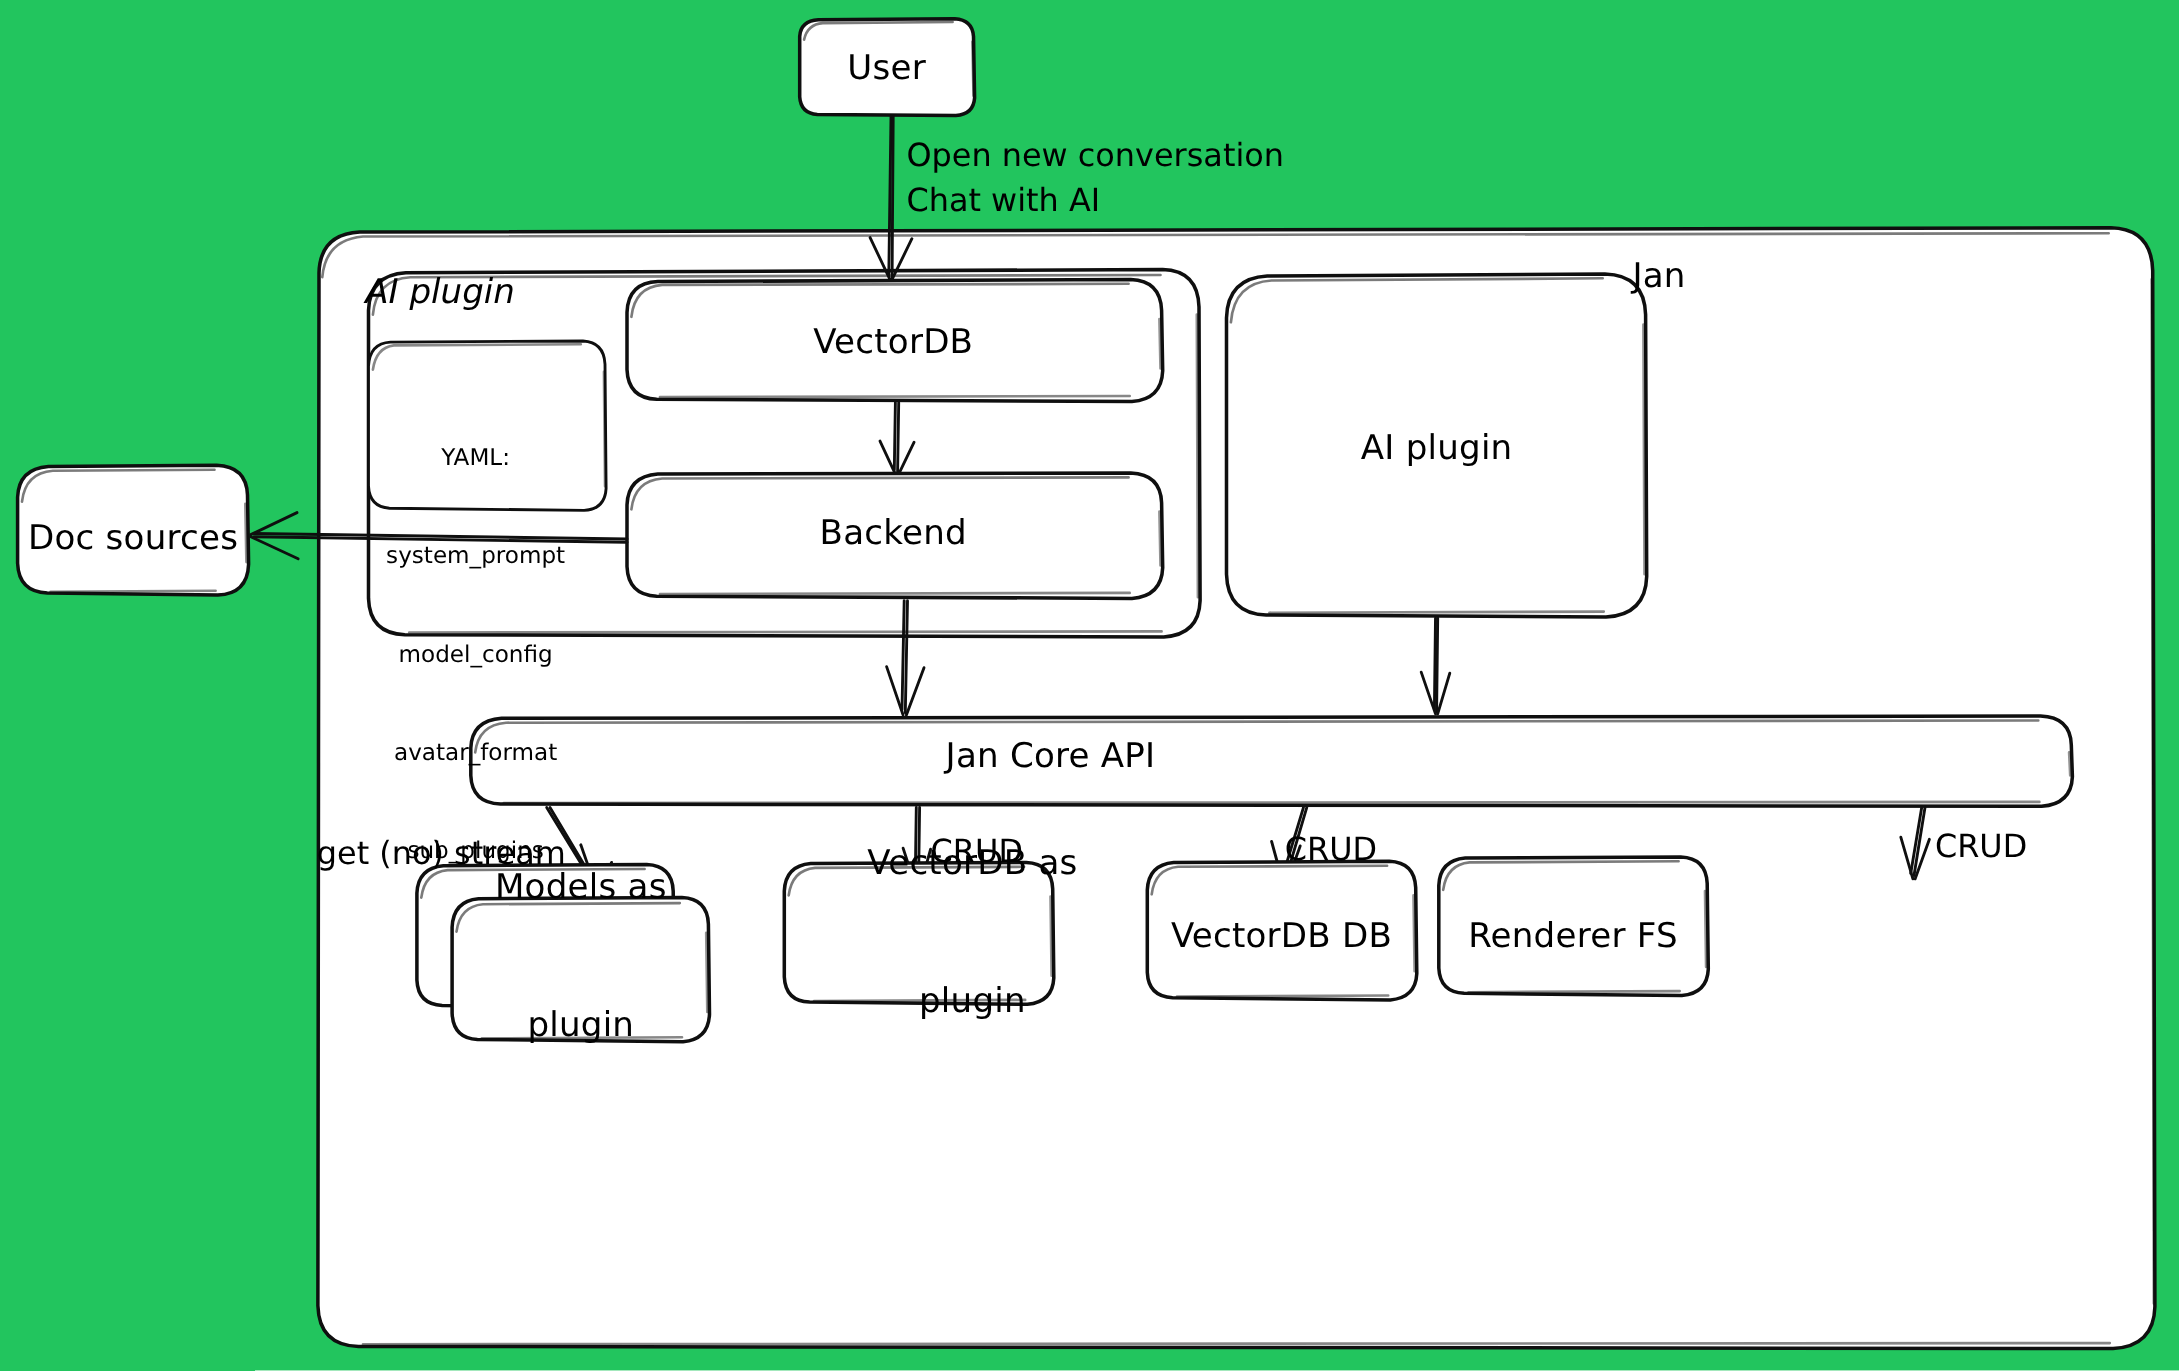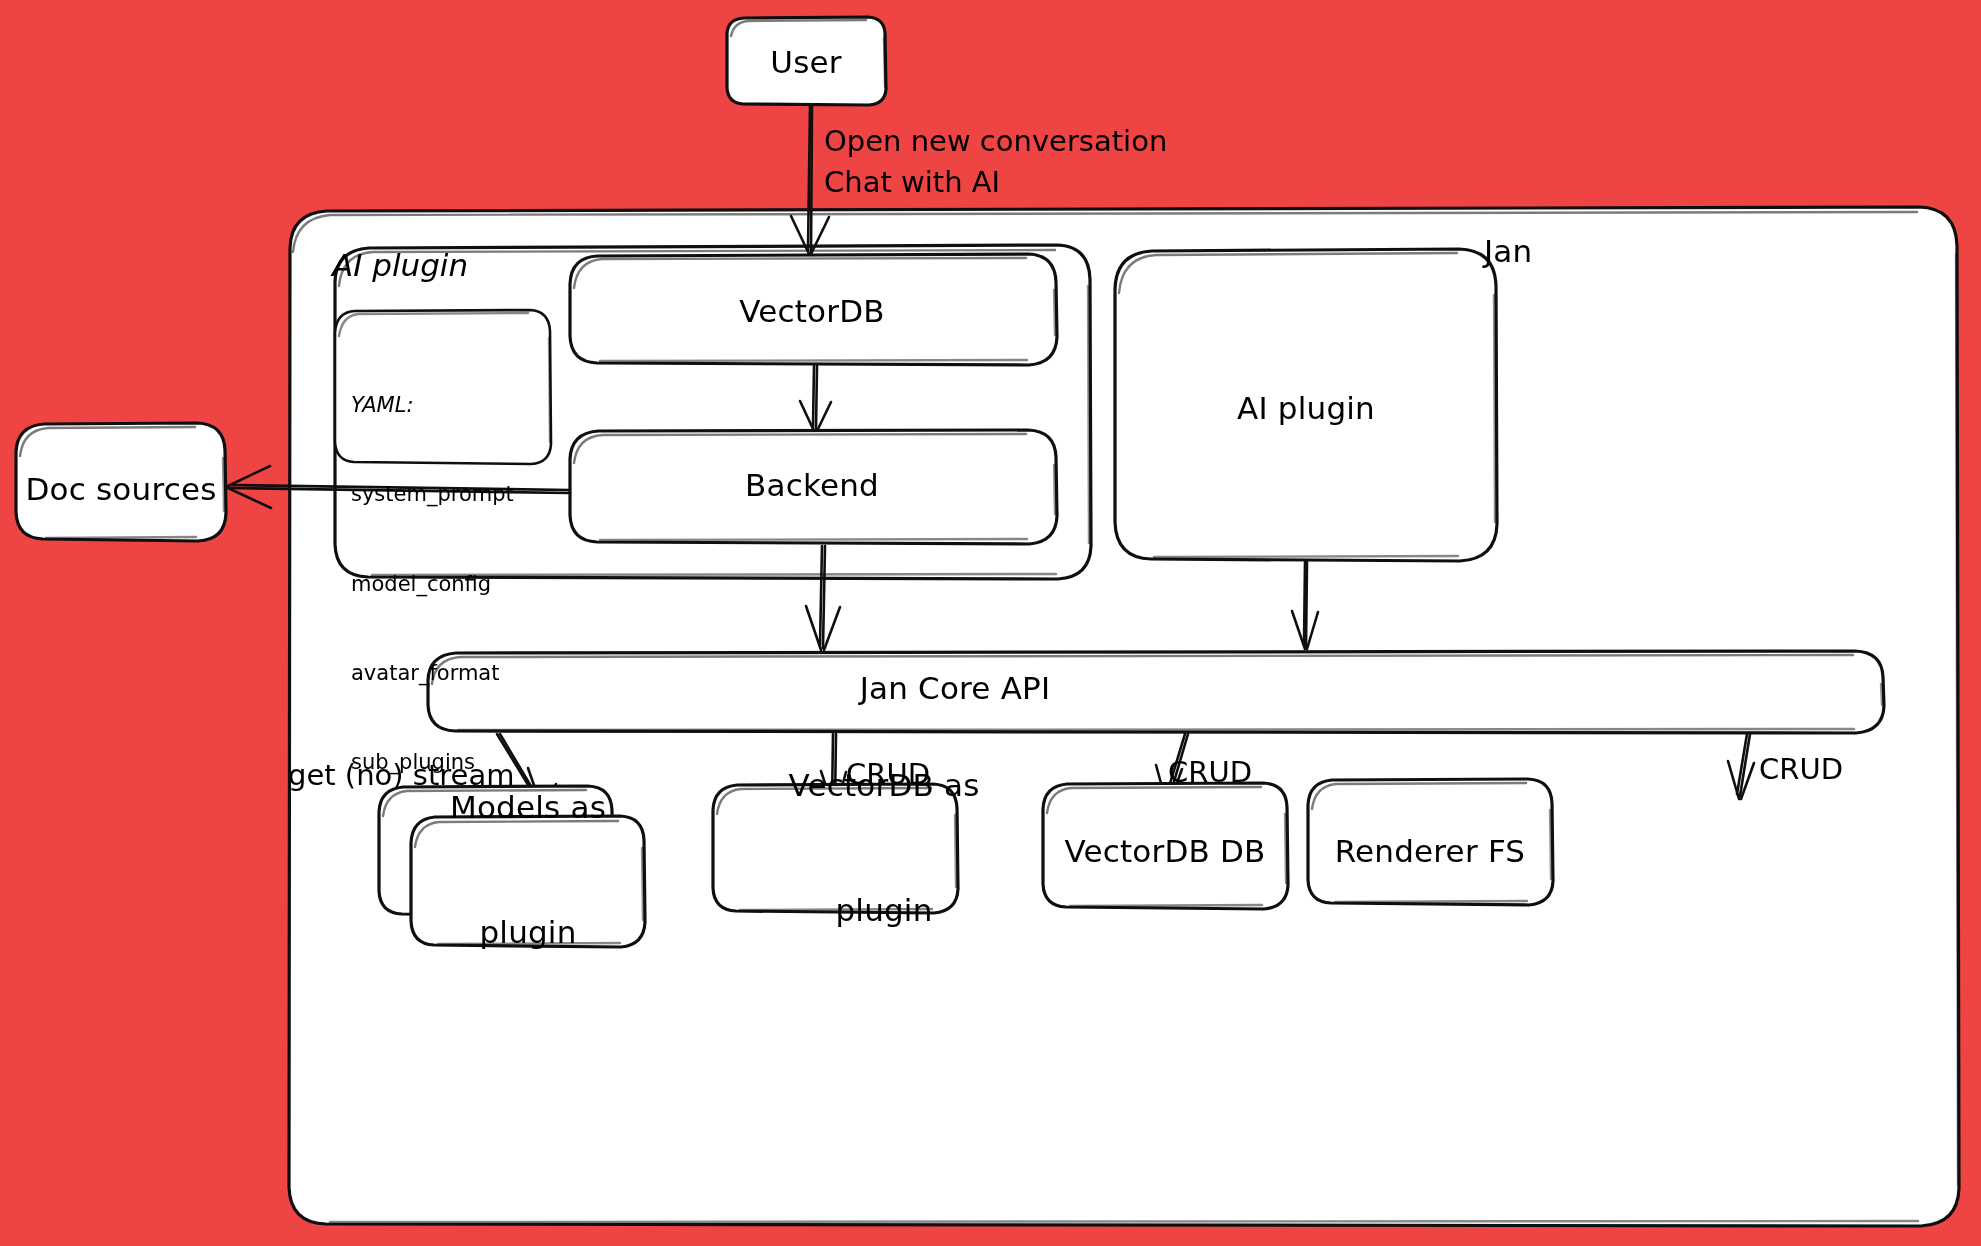--- a/index.html
+++ b/index.html
@@ -5,21 +5,21 @@
 <style>
   html, body {
     margin: 0;
     padding: 0;
     background: #ffffff;
   }
   #canvas {
     position: relative;
     width: 1981px;
     height: 1246px;
-    background: #ef4444;
+    background: #22c55e;
     font-family: "DejaVu Sans", sans-serif;
     overflow: hidden;
   }
   #sketch {
     position: absolute;
     left: 0;
     top: 0;
     width: 1981px;
     height: 1246px;
   }
@@ -29,42 +29,42 @@
     font-family: "DejaVu Sans", sans-serif;
     white-space: pre;
     pointer-events: none;
     line-height: 1.18;
   }
   .lbl.center {
     text-align: center;
     transform: translate(-50%, -50%);
   }
   .lbl.left {
-    text-align: left;
+    text-align: center;
   }
   .node-label {
     font-size: 31px;
     letter-spacing: 0.2px;
   }
   .node-label.two-line {
     line-height: 1.35;
   }
   .group-label {
     font-size: 31px;
     font-style: italic;
   }
   .edge-label {
     font-size: 29px;
   }
   .yaml-label {
     font-size: 21px;
     line-height: 1.42;
   }
   .yaml-label .yaml-head {
-    font-style: italic;
+    margin-top: 11px;
   }
   .hit {
     position: absolute;
     background: transparent;
   }
 </style>
 </head>
 <body>
 
 <div id="canvas">

